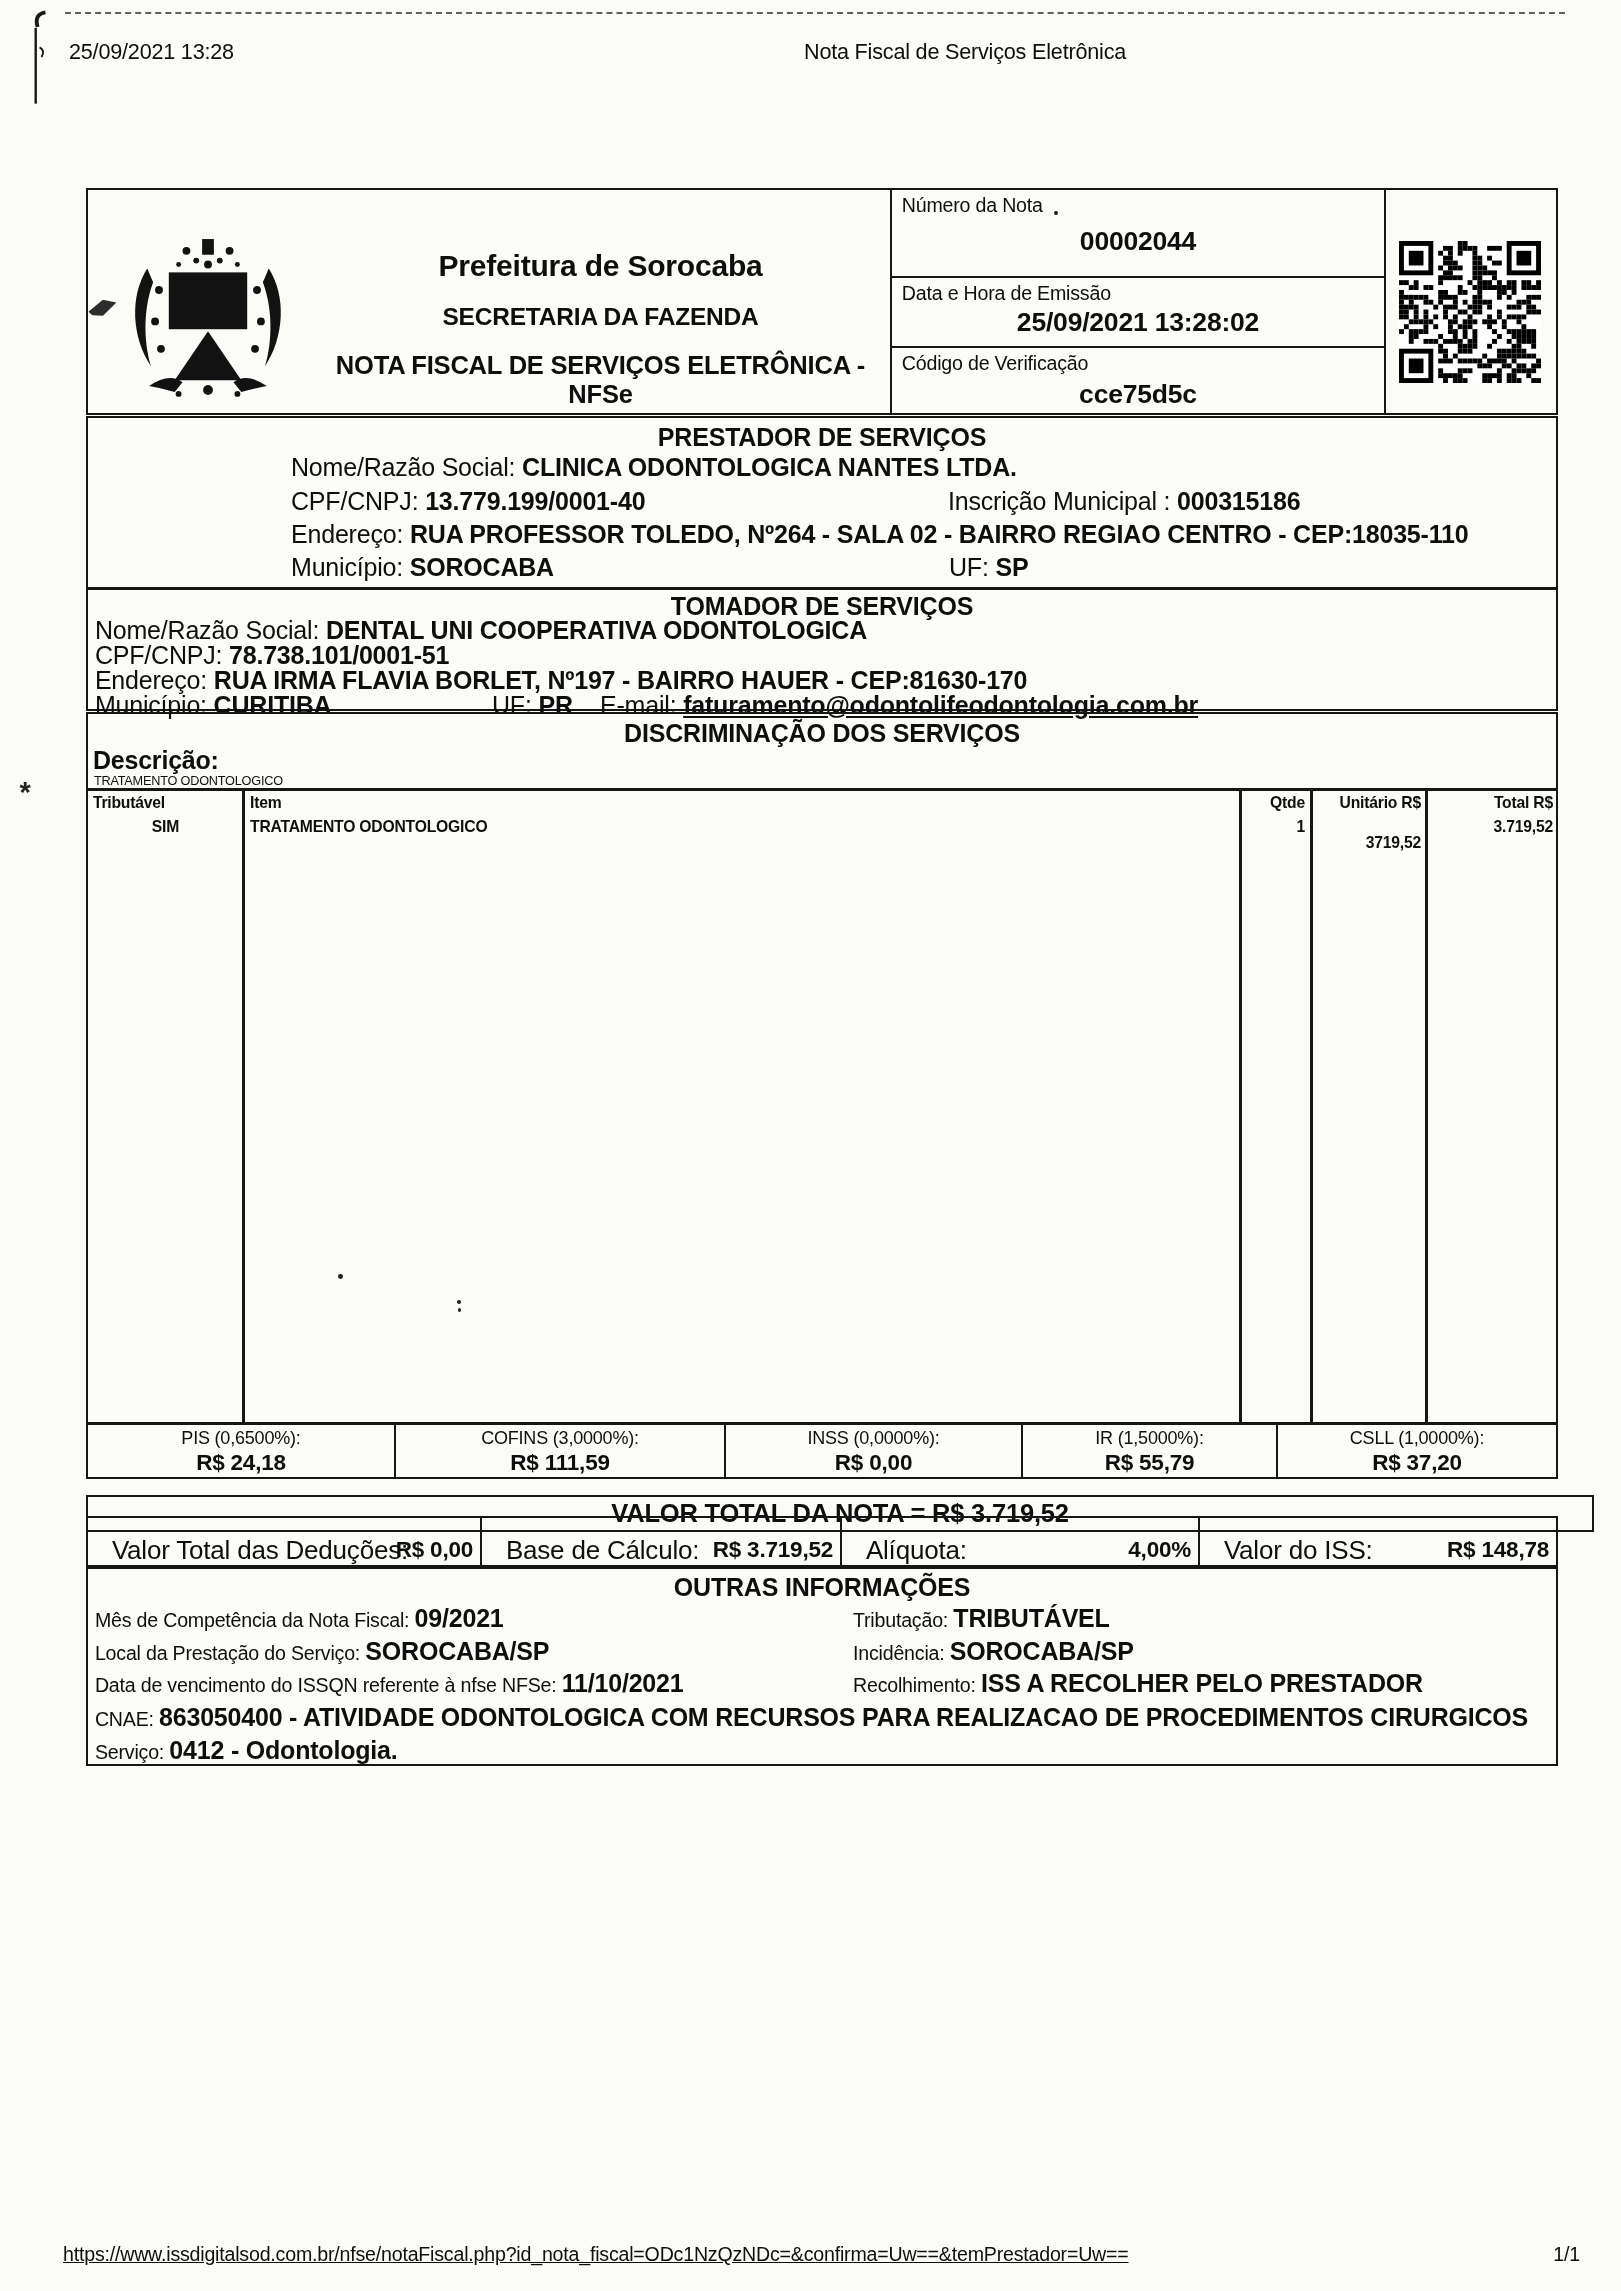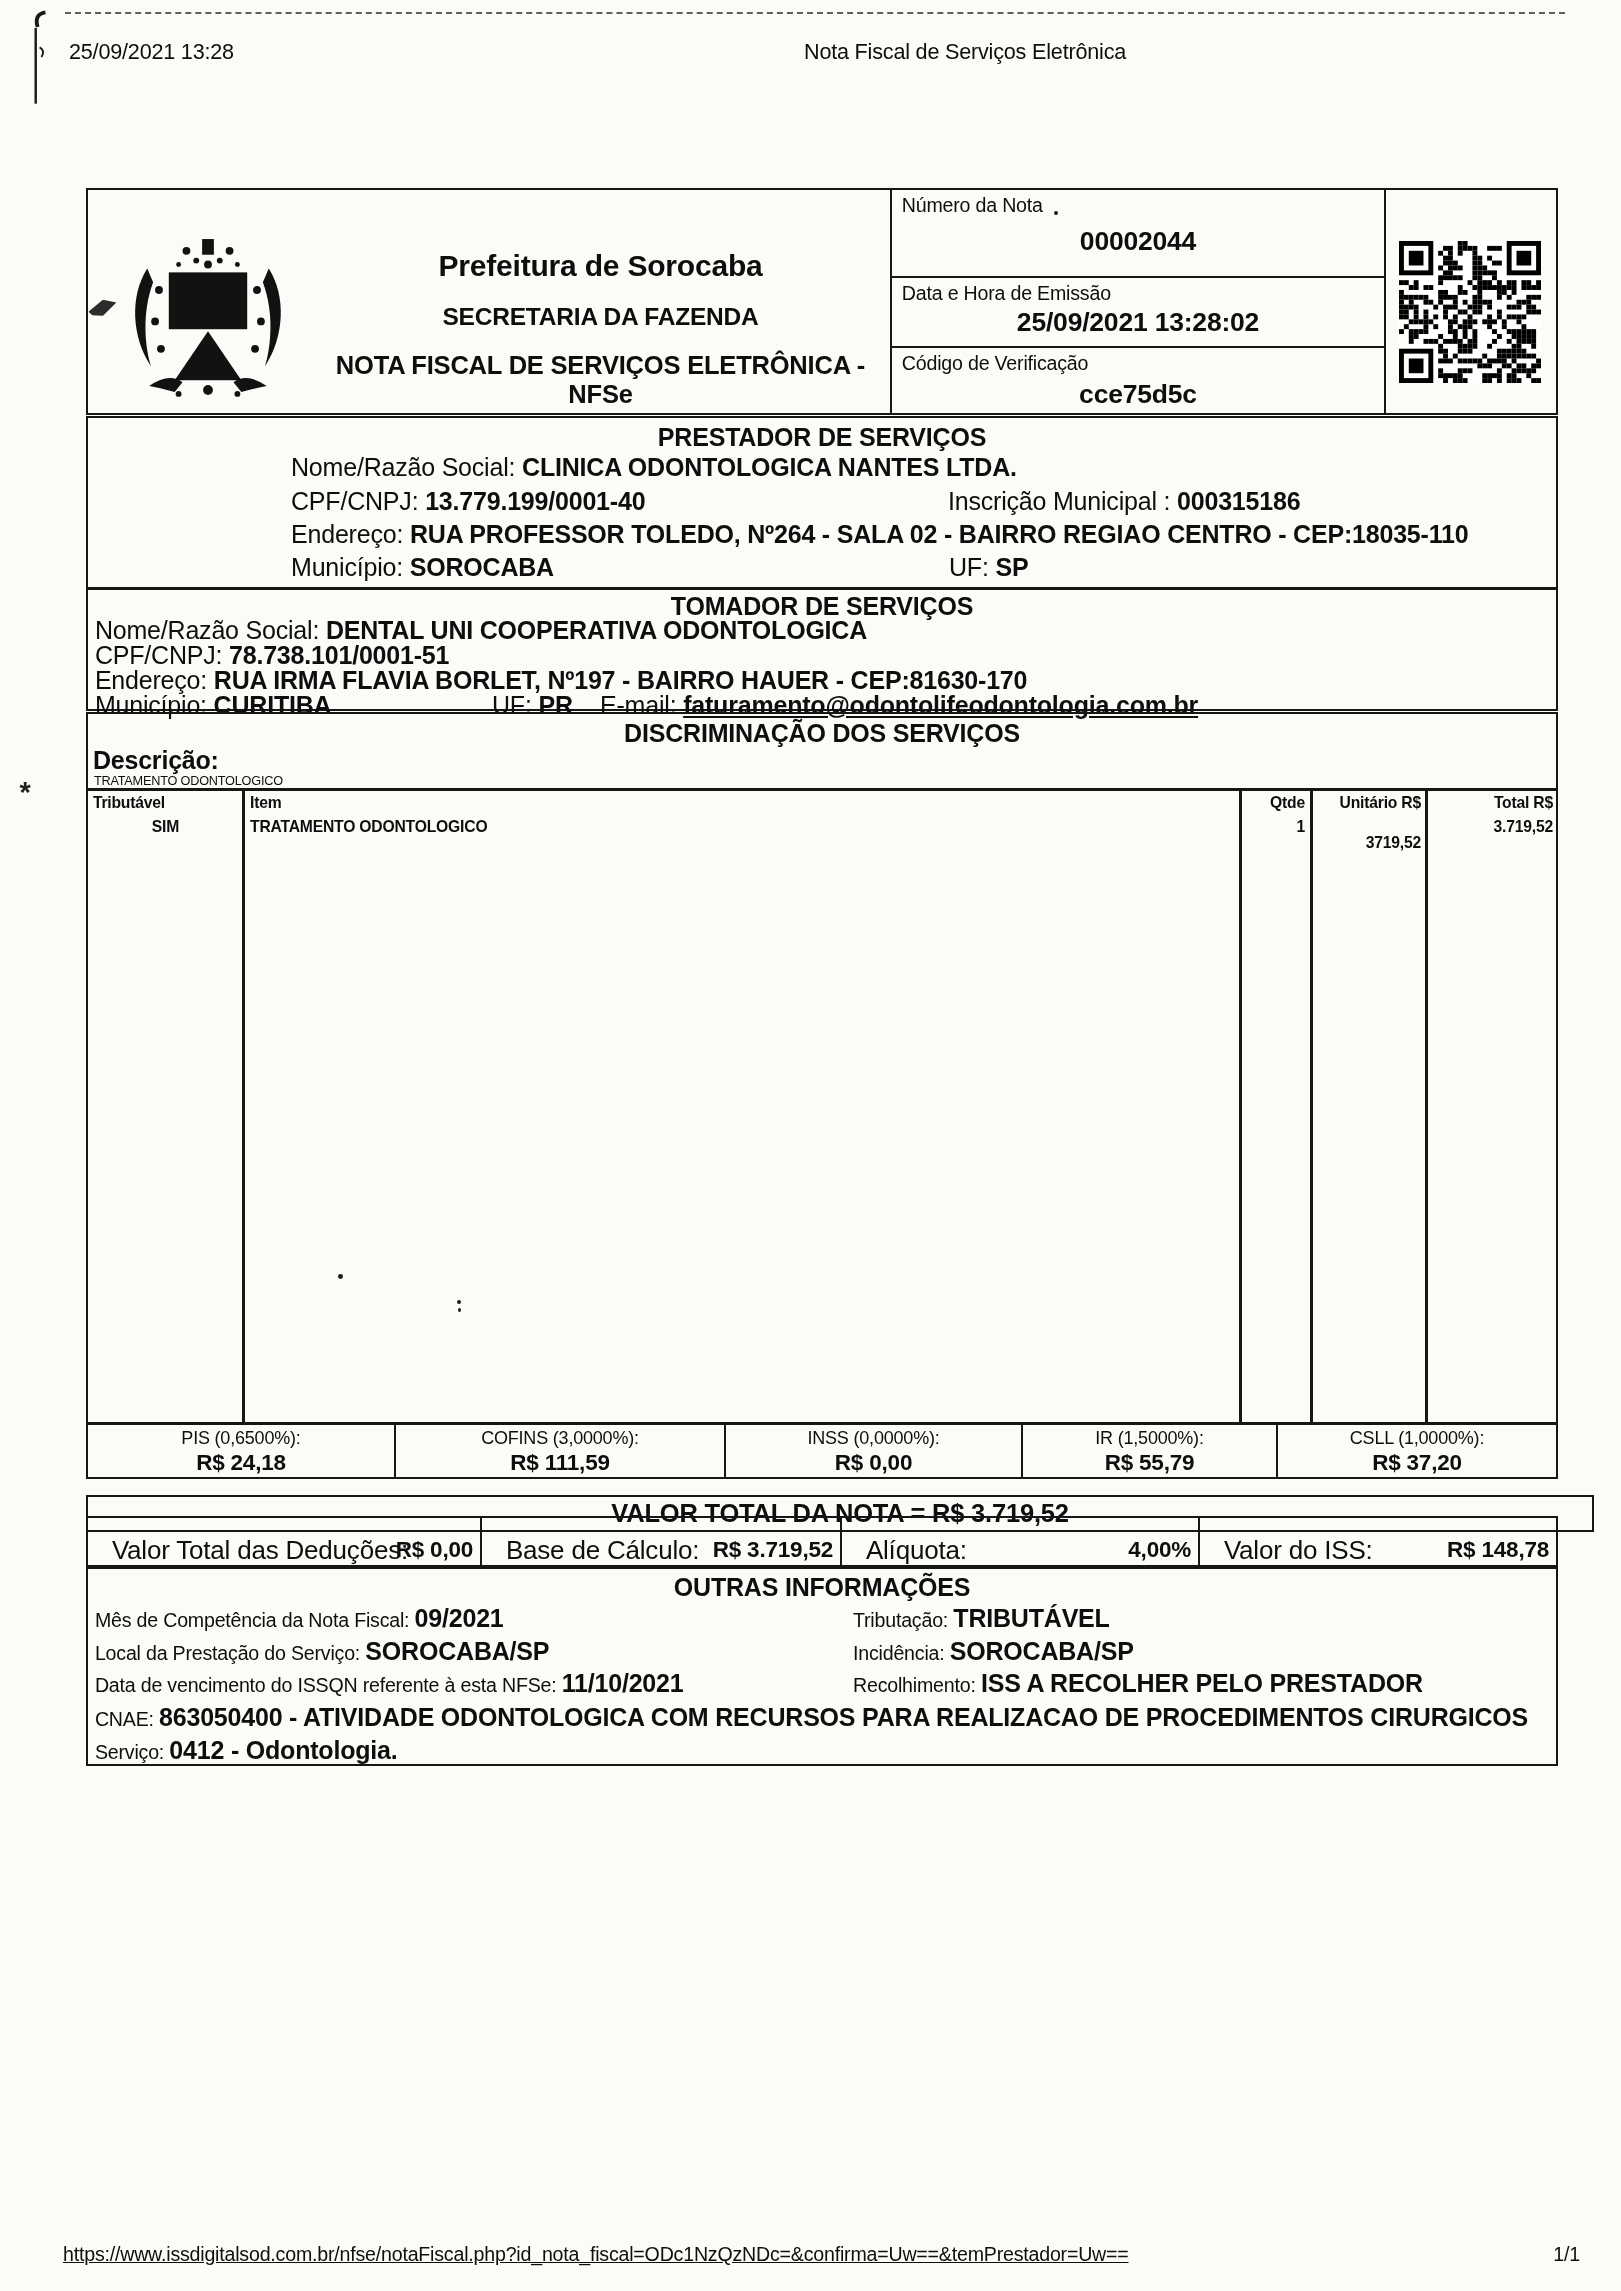--- a/index.html
+++ b/index.html
@@ -616,21 +616,21 @@
     </div>
     <div class="abs f20" style="left:6.9px; top:68px;">
       <span>Local da Prestação do Serviço:</span>
       <span class="b f21">SOROCABA/SP</span>
     </div>
     <div class="abs f20" style="left:765px; top:68px;">
       <span>Incidência:</span>
       <span class="b f21">SOROCABA/SP</span>
     </div>
     <div class="abs f20" style="left:6.9px; top:100px;">
-      <span>Data de vencimento do ISSQN referente à esta NFSe:</span>
+      <span>Data de vencimento do ISSQN referente à nfse NFSe:</span>
       <span class="b f21">11/10/2021</span>
     </div>
     <div class="abs f20" style="left:765px; top:100px;">
       <span>Recolhimento:</span>
       <span class="b f21">ISS A RECOLHER PELO PRESTADOR</span>
     </div>
     <div class="abs f20" style="left:6.9px; top:134px;">
       <span>CNAE:</span>
       <span class="b f21">863050400 - ATIVIDADE ODONTOLOGICA COM RECURSOS PARA REALIZACAO DE PROCEDIMENTOS CIRURGICOS</span>
     </div>

